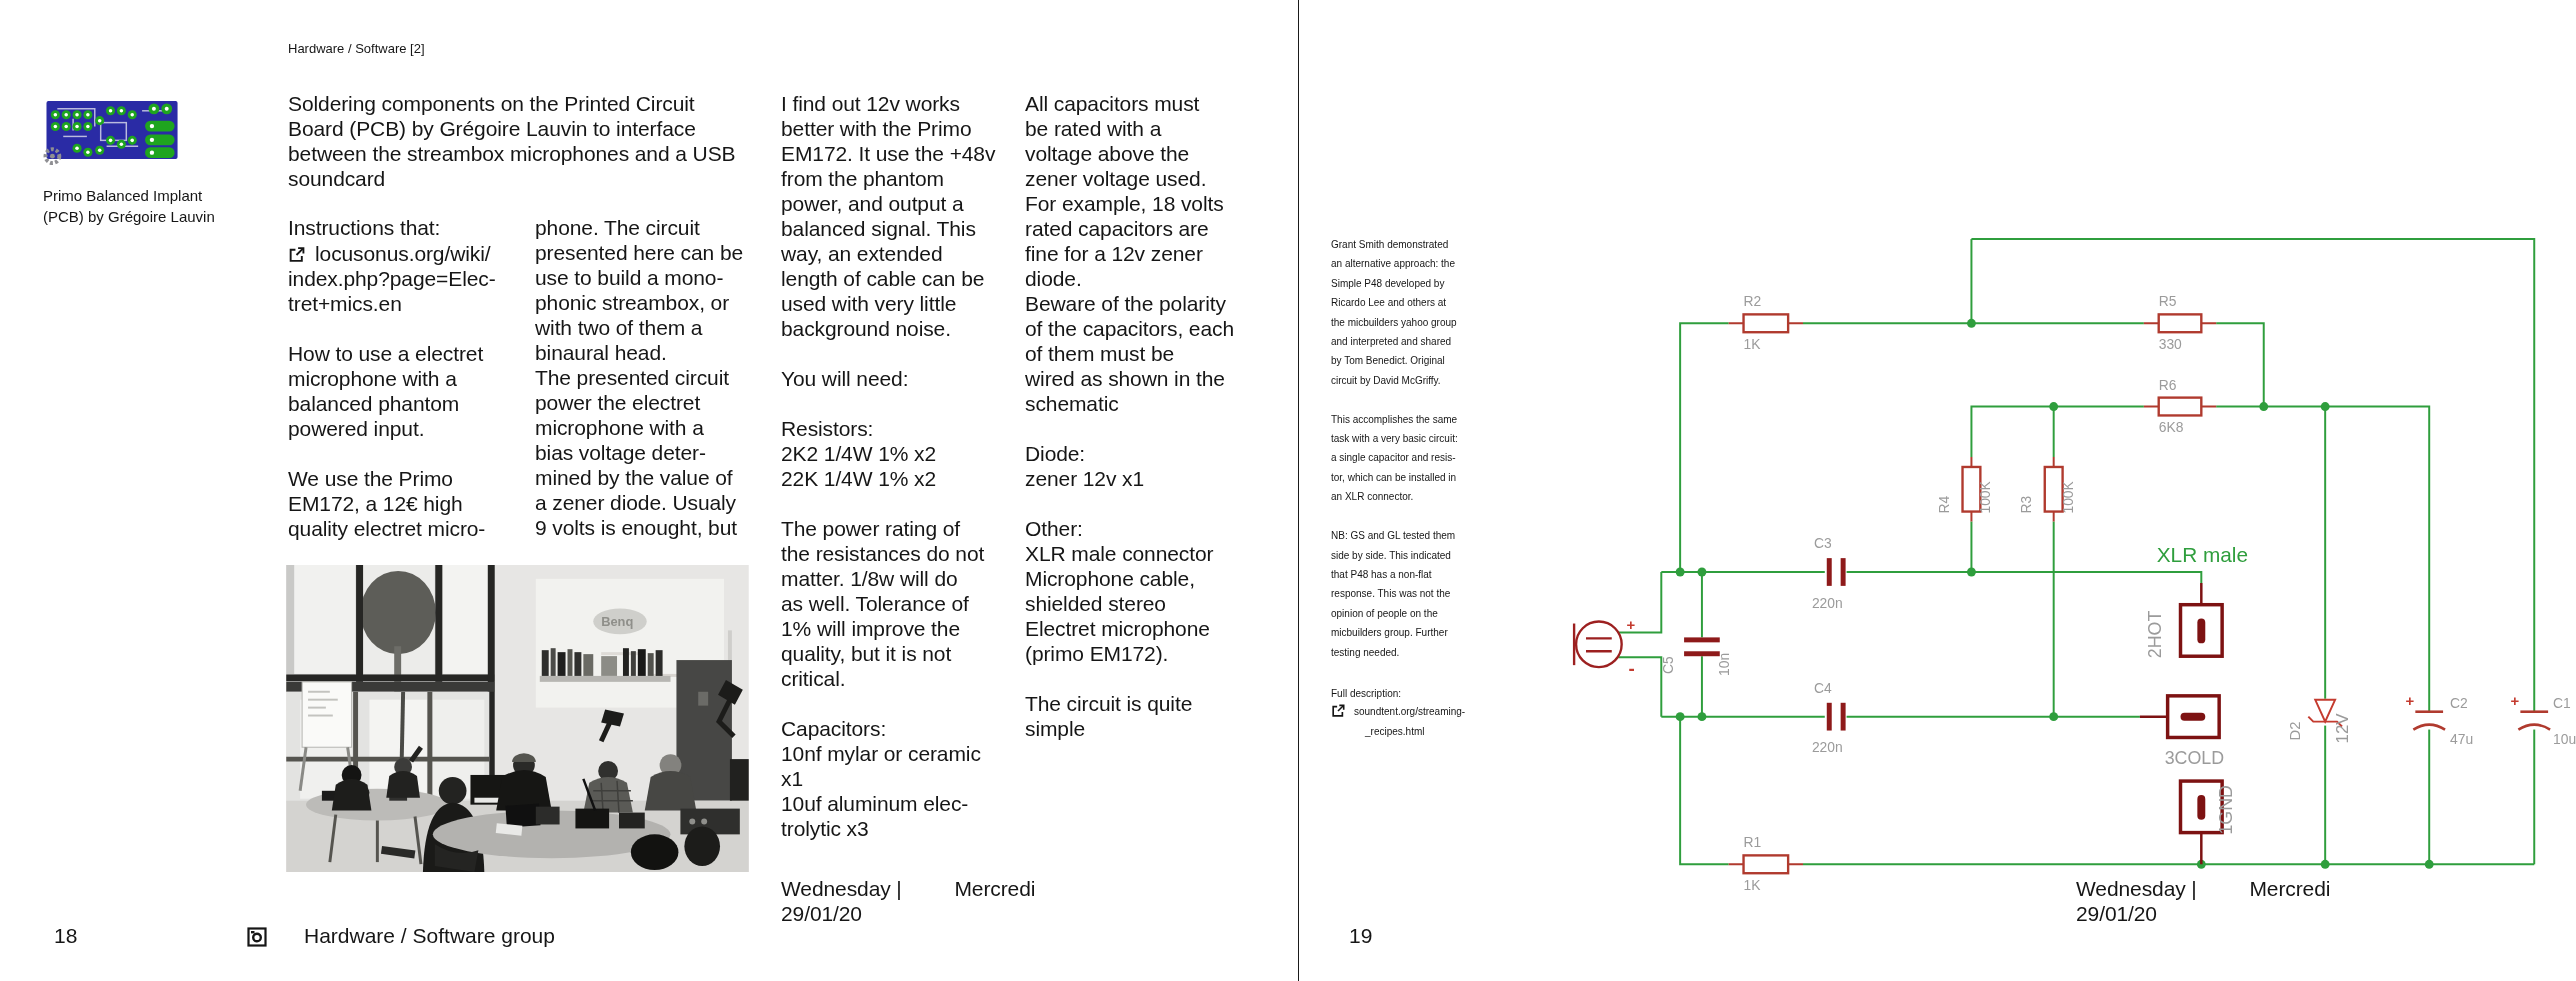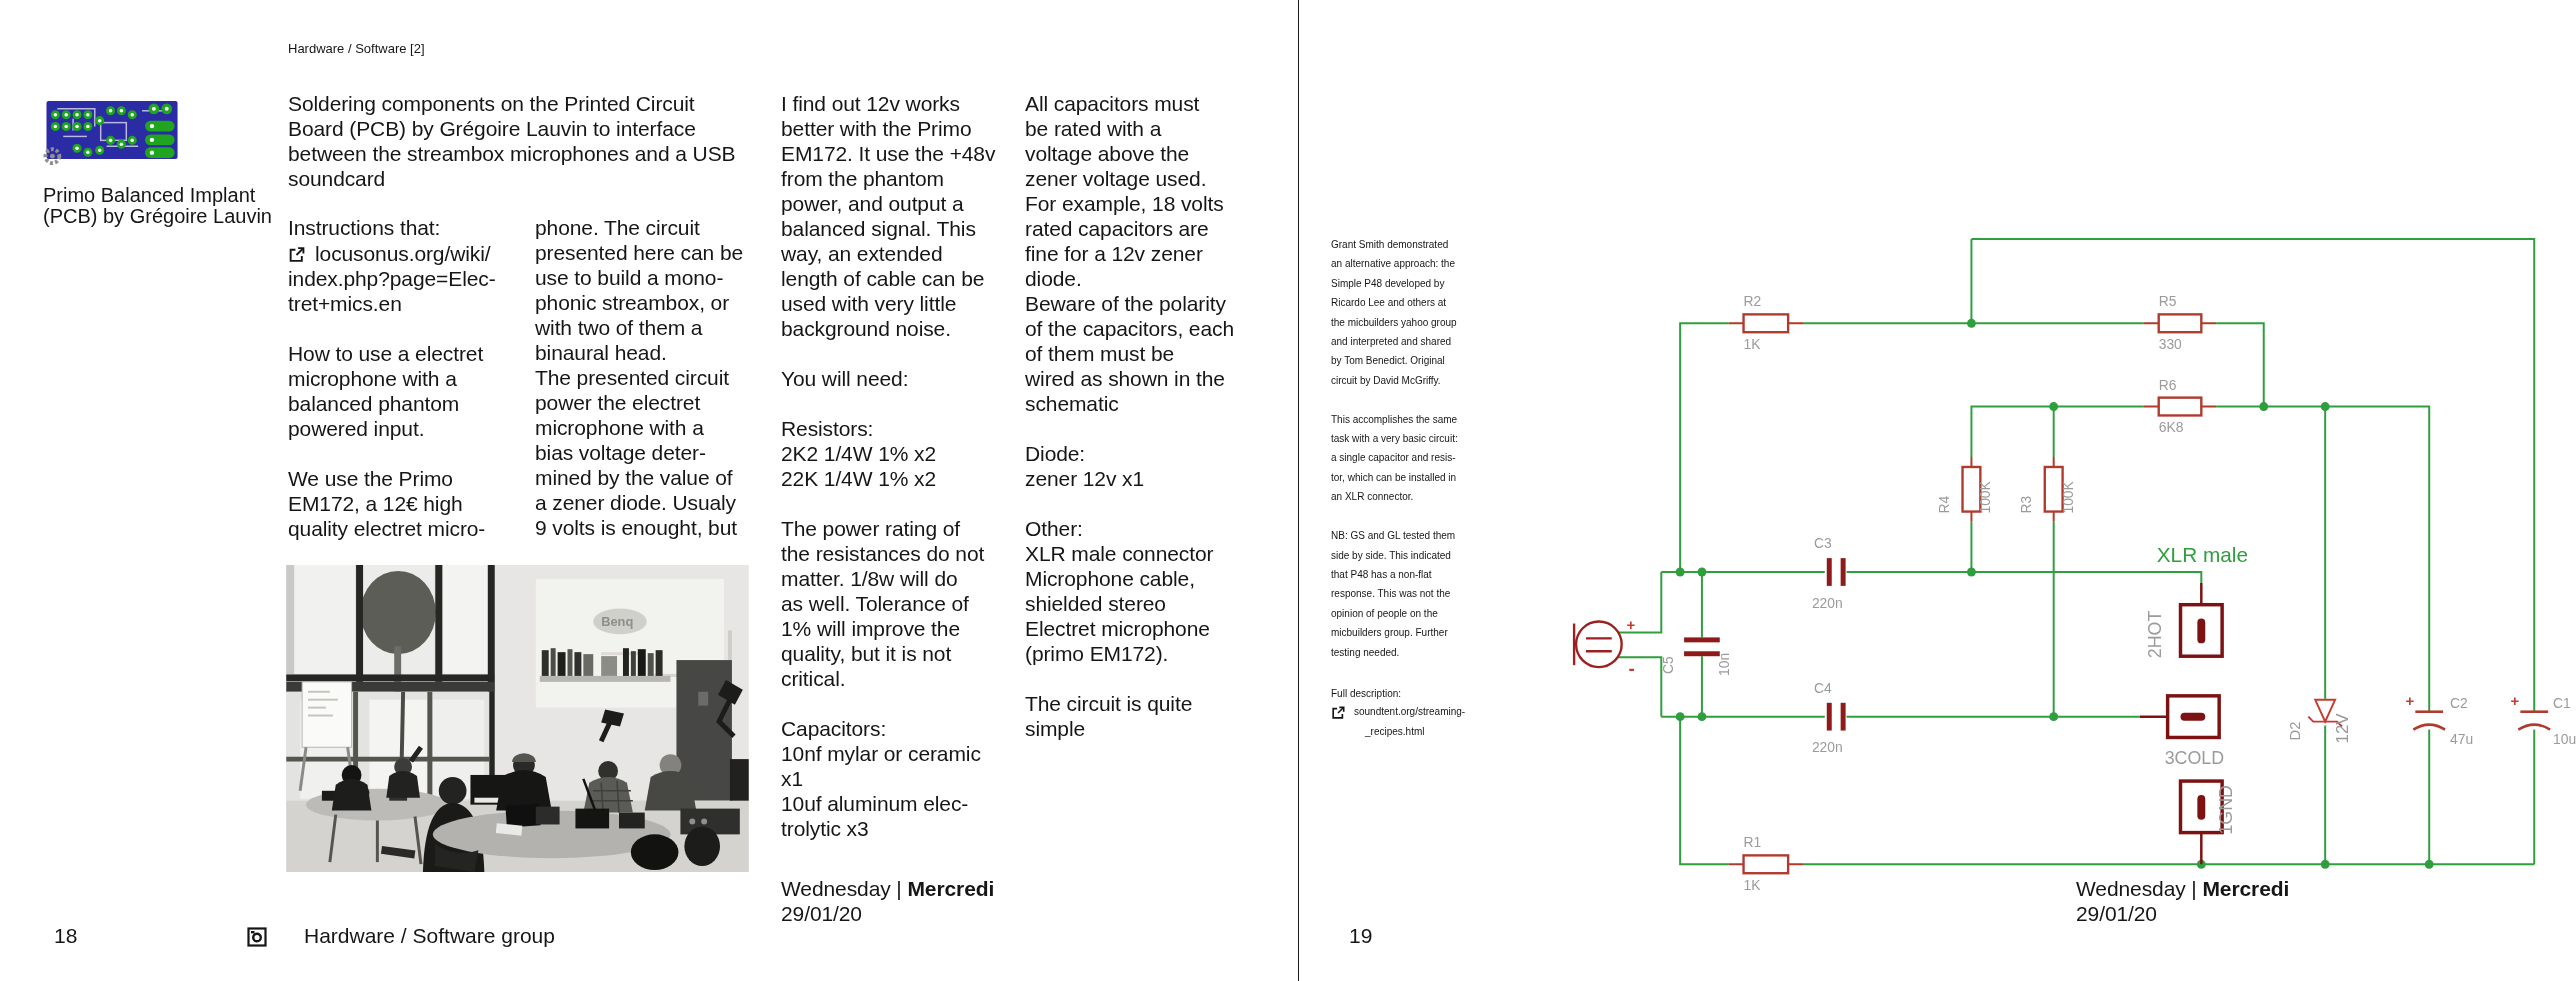--- a/index.html
+++ b/index.html
@@ -2,27 +2,27 @@
 <html><head>
 <meta charset="utf-8">
 <style>
   html,body{margin:0;padding:0;background:#ffffff;}
   body{width:2576px;height:982px;position:relative;overflow:hidden;
        font-family:"Liberation Sans",sans-serif;color:#161616;}
   .abs{position:absolute;}
   .pre{white-space:pre;}
   .body21{font-size:21px;line-height:25px;letter-spacing:-0.1px;}
   .body15{font-size:10px;line-height:19.4px;}
-  .cap15{font-size:20px;line-height:21px;}
+  .cap15{font-size:15px;line-height:21px;}
   .header21{font-size:13px;}
   .foot21{font-size:21px;margin-left:16px;}
   .linkrow{display:flex;align-items:center;gap:10px;}
-  .linkrow-sm{display:flex;align-items:center;gap:9px;}
+  .linkrow-sm{display:flex;align-items:flex-start;gap:9px;}
   .divider{position:absolute;left:1298px;top:0;width:1px;height:982px;background:#1a1a1a;}
-  .bold{font-weight:700;}
+  .bold{font-weight:400;margin-left:47px;}
   svg text{font-family:"Liberation Sans",sans-serif;}
 </style>
 </head>
 <body>
 
 <div>
 
   <svg class="abs" style="left:43px;top:97px" width="141" height="68" viewBox="0 0 142 69">
     <rect x="3" y="4" width="133" height="59" rx="2" fill="#2a2ba5"></rect>
     <g stroke="#b9bade" stroke-width="1.5" fill="none">

